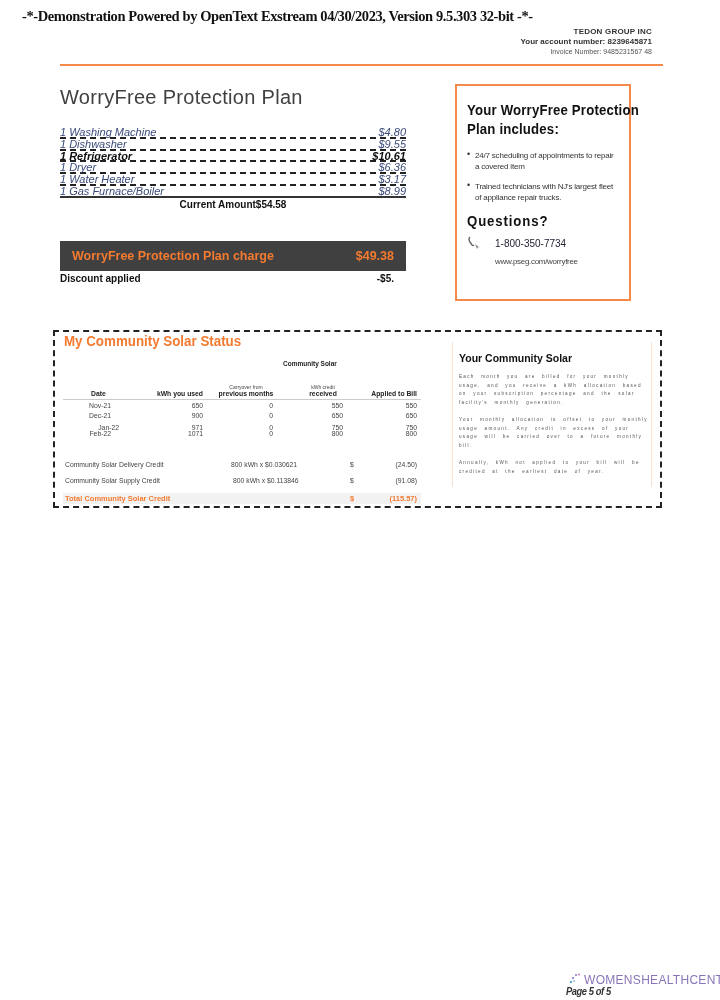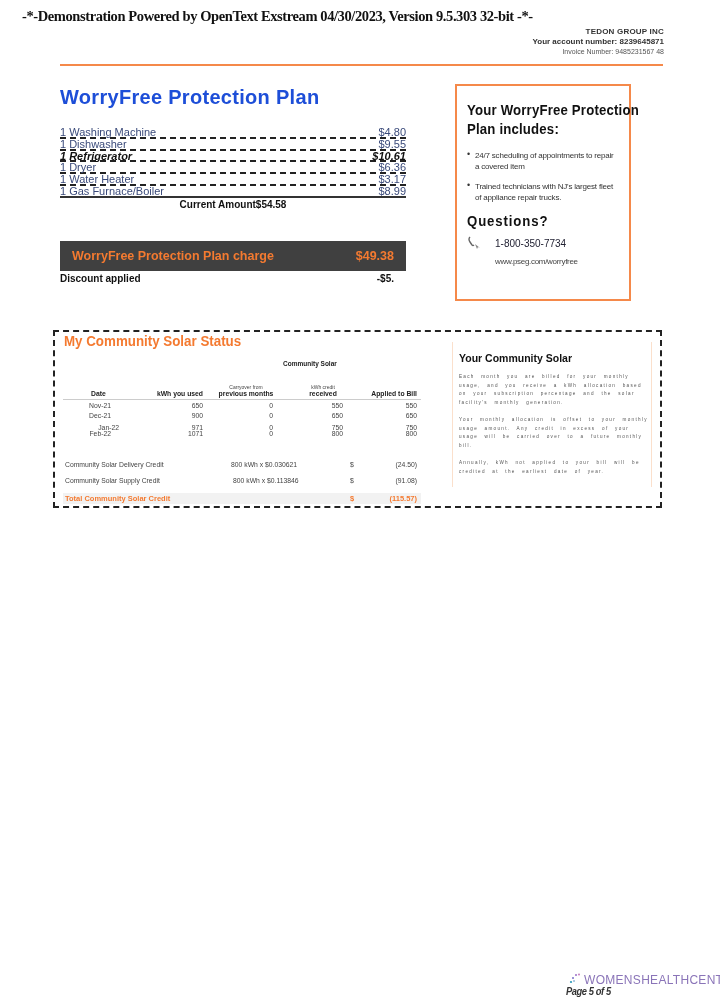--- a/index.html
+++ b/index.html
@@ -5,42 +5,42 @@
   * { box-sizing: border-box; margin: 0; padding: 0; }
   html, body { width: 720px; height: 1000px; background: #ffffff; overflow: hidden; }
   body { position: relative; font-family: "Liberation Sans", sans-serif; color: #111; }
 
   .demo-banner {
     position: absolute; left: 22px; top: 8px;
     font-family: "Liberation Serif", serif; font-weight: bold;
     font-size: 14.5px; letter-spacing: -0.4px; color: #111;
   }
   .acct {
-    position: absolute; right: 56px; top: 27px; text-align: right;
+    position: absolute; right: 68px; top: 27px; text-align: right;
     font-size: 8px; line-height: 10px; color: #333;
   }
   .acct .co { font-weight: bold; font-size: 8px; letter-spacing: 0.2px; }
   .acct .num { font-weight: bold; }
   .acct .inv { font-size: 7px; color: #555; }
   .top-rule { position: absolute; left: 60px; top: 64px; width: 603px; height: 2px; background: #f5894a; }
 
   
   .wf-title {
     position: absolute; left: 60px; top: 86px;
-    font-size: 20px; font-weight: bold; color: #1d4ed8; letter-spacing: 0.3px;
+    font-size: 20px; font-weight: normal; color: #404040; letter-spacing: 0.3px;
   }
   .wf-list { position: absolute; left: 60px; top: 127px; width: 346px; }
   .wf-row {
     position: relative; display: flex; justify-content: space-between;
     font-size: 11px; line-height: 11.8px; color: #3a4a7a;
     border-bottom: 2px dashed #222; height: 11.8px; overflow: visible;
   }
   .wf-row.bold { color: #111; font-style: italic; font-weight: bold; }
   .wf-row.last { border-bottom: 2px solid #333; }
-  .wf-row span { background: transparent; }
+  .wf-row span { background: transparent; font-style: italic; }
   .wf-total {
     display: flex; justify-content: center;
     font-size: 10px; font-weight: bold; margin-top: 1px; color: #111;
   }
   .wf-charge {
     position: absolute; left: 60px; top: 241px; width: 346px; height: 30px;
     background: #404040; display: flex; justify-content: space-between; align-items: center;
     padding: 0 12px 0 12px; color: #f47a30; font-size: 12.5px; font-weight: bold;
   }
   .wf-discount {

